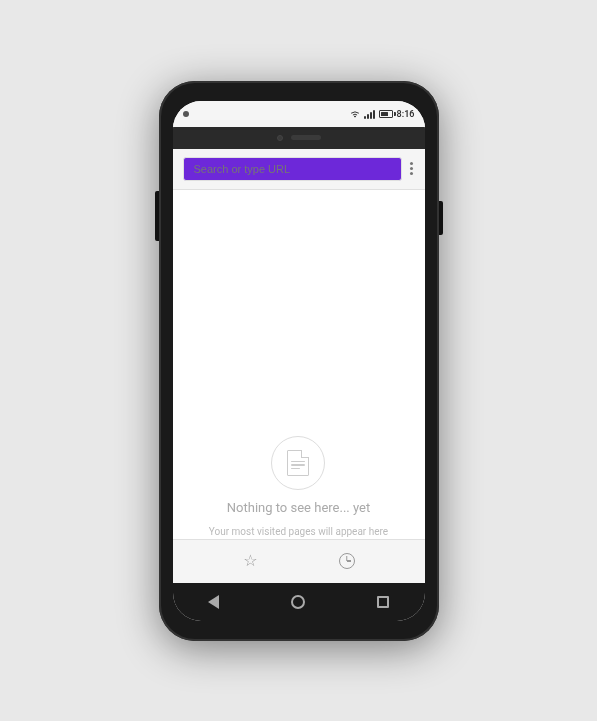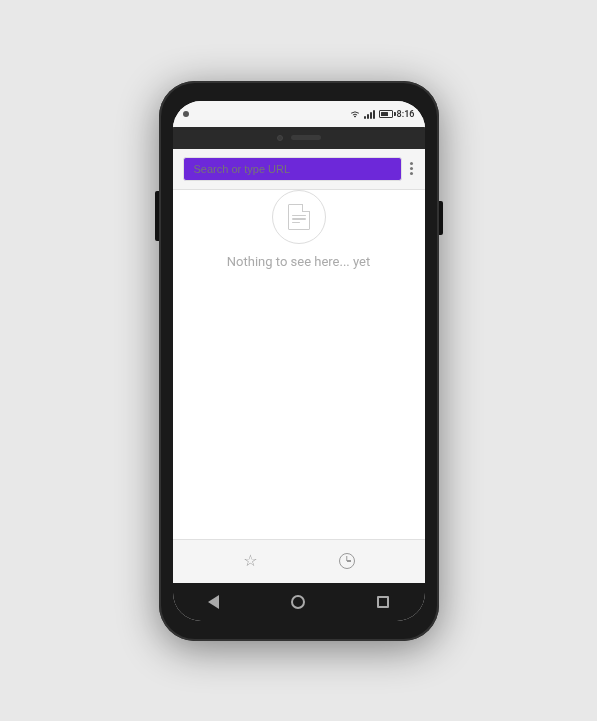--- a/index.html
+++ b/index.html
@@ -212,21 +212,21 @@
       border-radius: 50%;
       display: block;
     }
 
     
     .main-content {
       flex: 1;
       display: flex;
       flex-direction: column;
       align-items: center;
-      justify-content: flex-start;
+      justify-content: flex-end;
       background: #fff;
     }
 
     .empty-state {
       display: flex;
       flex-direction: column;
       align-items: center;
       gap: 10px;
     }
 
@@ -444,20 +444,21 @@
           <div class="empty-icon-circle">
             <div class="doc-icon">
               <div class="doc-lines">
                 <div class="doc-line"></div>
                 <div class="doc-line"></div>
                 <div class="doc-line"></div>
               </div>
             </div>
           </div>
           <span class="empty-title">Nothing to see here... yet</span>
+          <span class="empty-subtitle">Your most visited pages will appear here</span>
         </div>
       </div>
 
       <div class="bottom-toolbar">
         <div class="toolbar-btn">
           <span class="star-icon">☆</span>
         </div>
         <div class="toolbar-btn">
           <div class="clock-icon"></div>
         </div>

